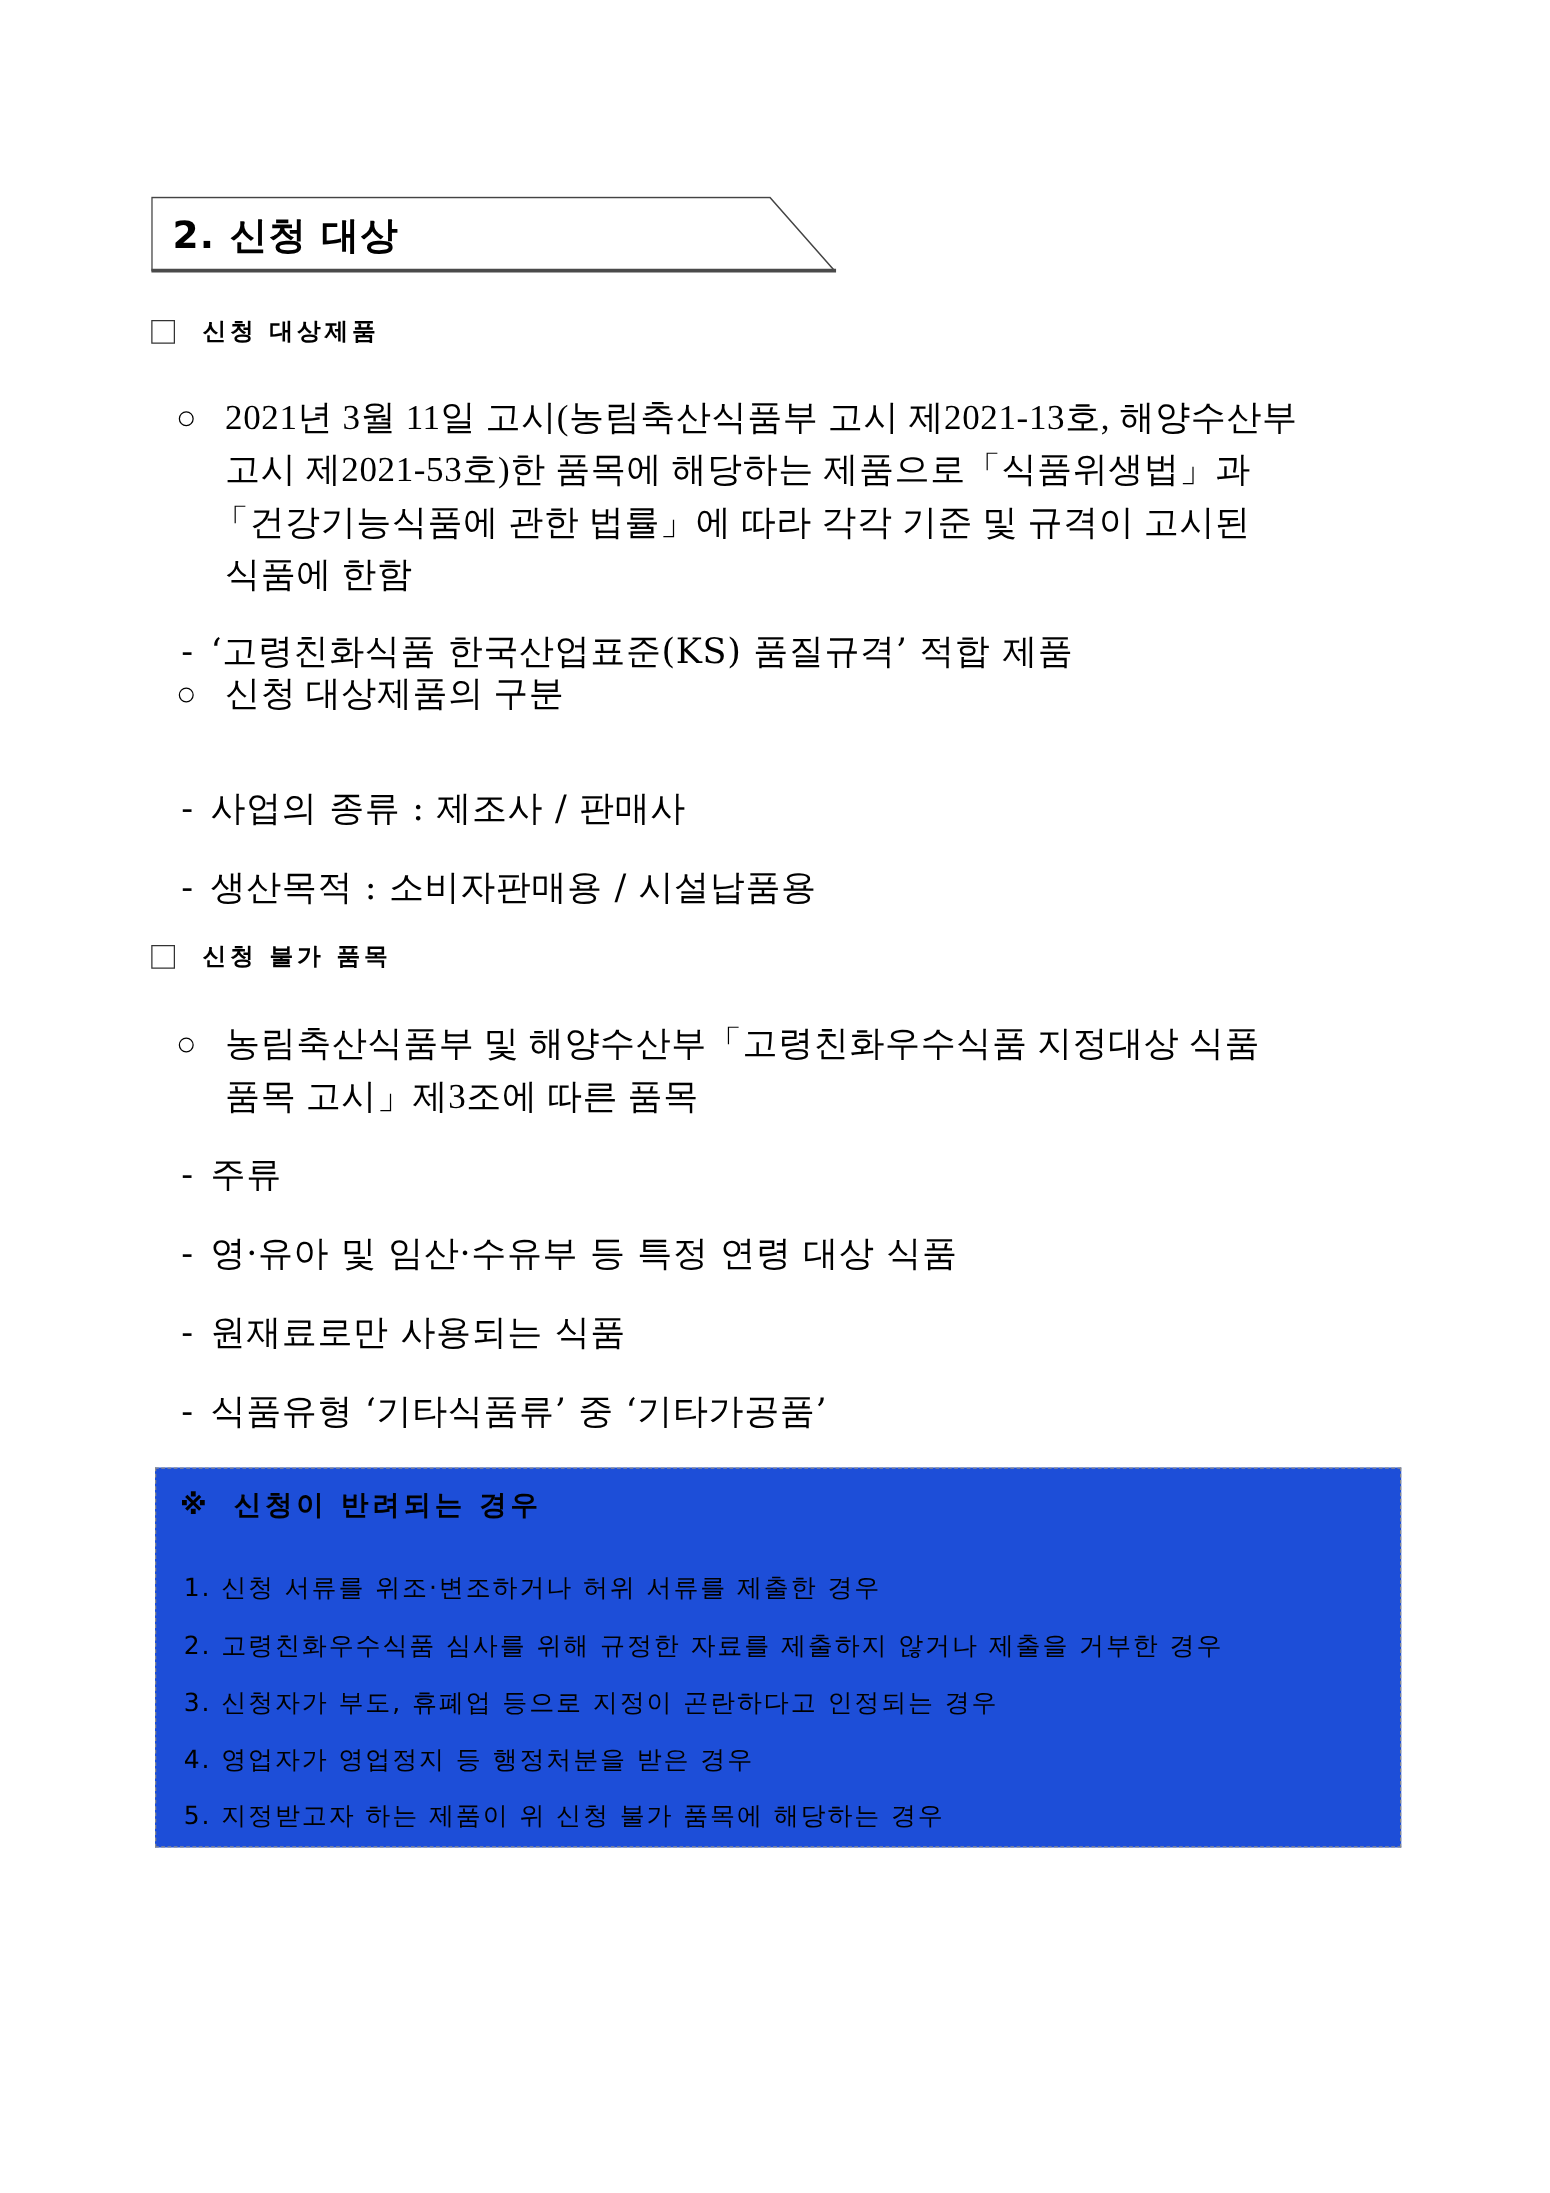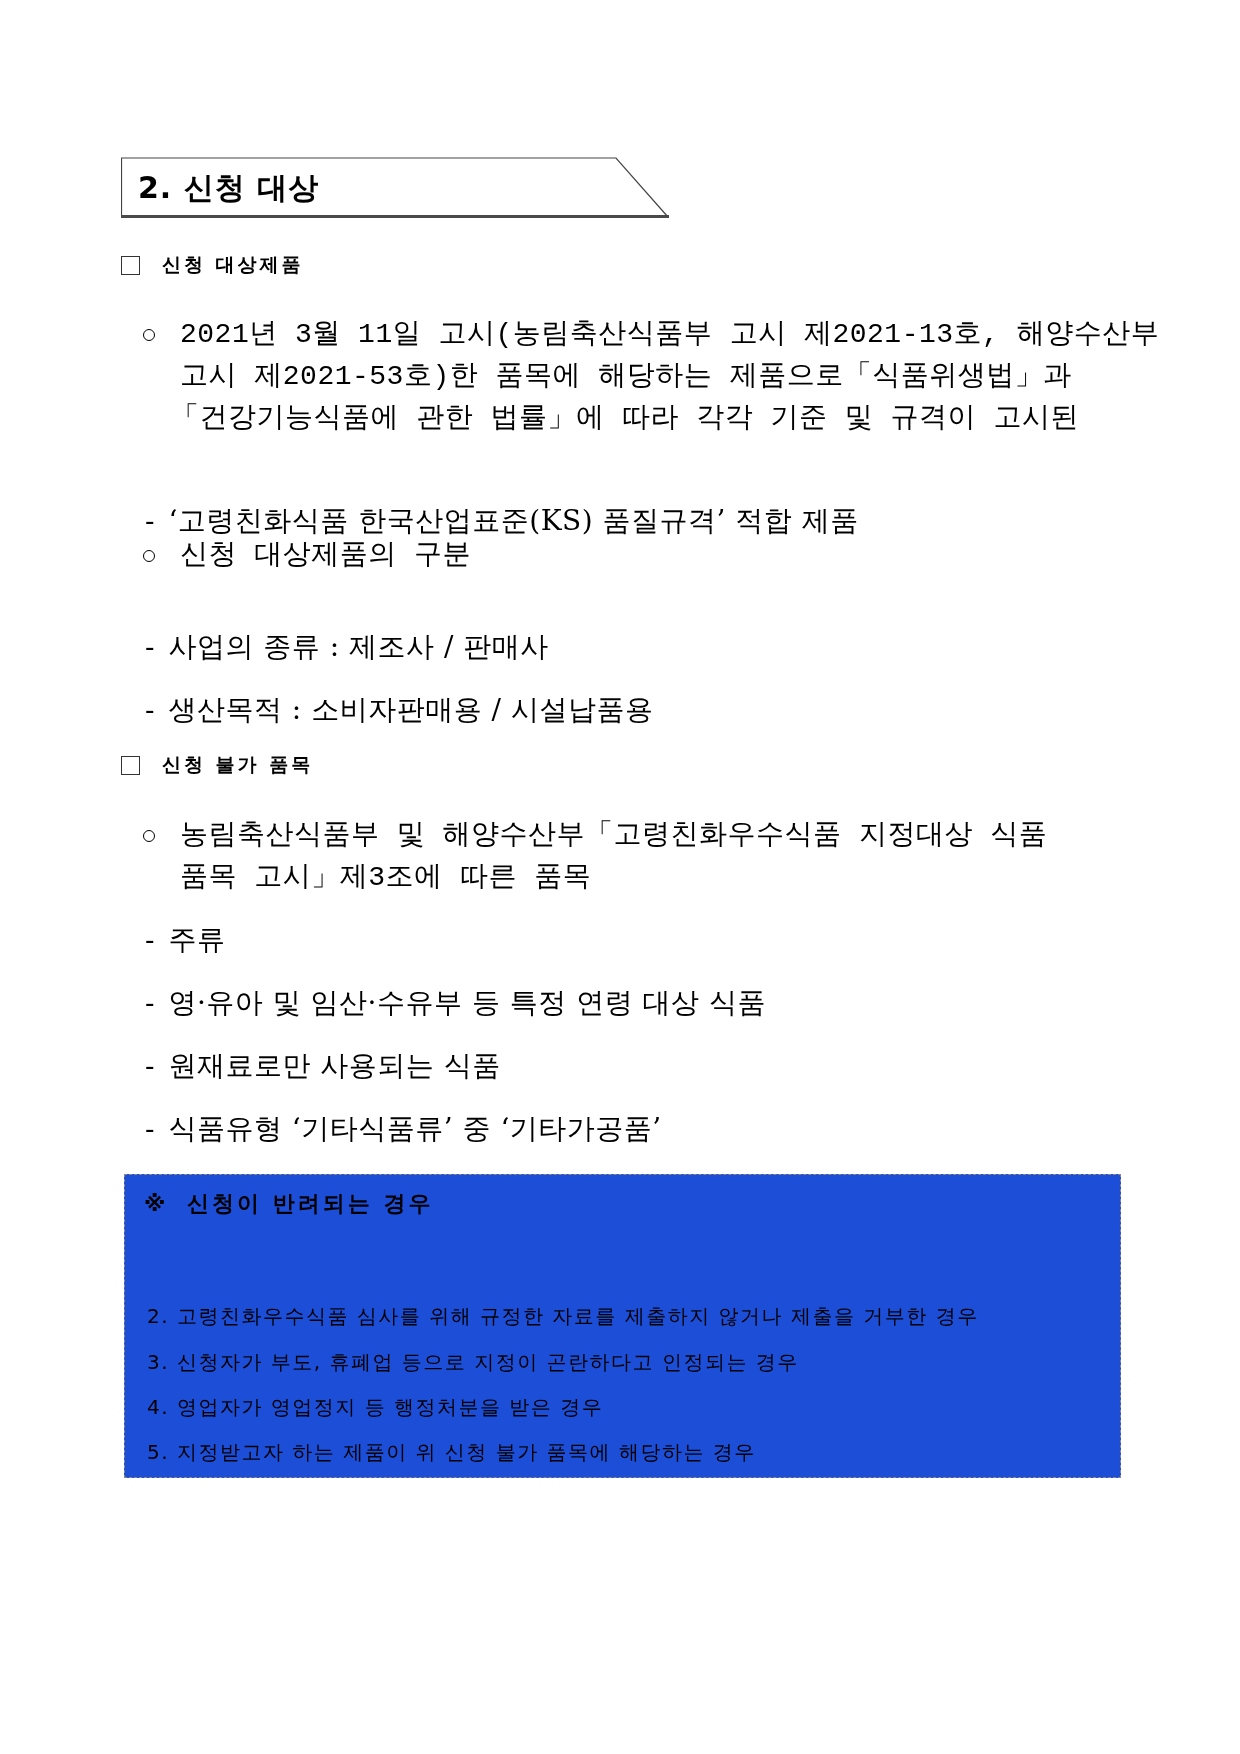--- a/index.html
+++ b/index.html
@@ -20,21 +20,21 @@
     font-size: 19px; font-weight: bold; letter-spacing: 3px;
     display: flex; align-items: center;
   }
   .heading .box {
     width: 19px; height: 19px; border: 1.5px solid #333; box-sizing: border-box;
     display: inline-block; margin-right: 22px;
   }
 
   .bullet-para {
     position: absolute; left: 141px; width: 980px;
-    font-family: Liberation Mono, monospace;
+    font-family: Liberation Serif, serif;
     font-size: 28px; line-height: 42px;
   }
   .bullet-para .circle {
     position: absolute; left: 2px; top: 15px;
     width: 12px; height: 12px; border: 1.5px solid #000; border-radius: 50%; box-sizing: border-box;
   }
   .bullet-para .text {
     margin-left: 39px; display: block; text-align: justify; text-align-last: left;
     letter-spacing: 0.5px;
   }
@@ -76,20 +76,21 @@
 <div class="heading" style="top:252px;">
   <span class="box"></span>
   <span>신청 대상제품</span>
 </div>
 
 <div class="bullet-para" style="top:314px;">
   <span class="circle"></span>
   <span class="text" style="display:block;white-space:nowrap;">2021년 3월 11일 고시(농림축산식품부 고시 제2021-13호, 해양수산부</span>
   <span class="text" style="display:block;white-space:nowrap;">고시 제2021-53호)한 품목에 해당하는 제품으로「식품위생법」과</span>
   <span class="text" style="display:block;white-space:nowrap;margin-left:30px;">「건강기능식품에 관한 법률」에 따라 각각 기준 및 규격이 고시된</span>
+  <span class="text" style="display:block;white-space:nowrap;">식품에 한함</span>
 </div>
 
 <div class="dash-line" style="top:500px;">
   <span class="dash">-</span>
   <span>‘고령친화식품 한국산업표준(KS) 품질규격’ 적합 제품</span>
 </div>
 
 <div class="bullet-para" style="top:535px;">
   <span class="circle"></span>
   <span class="text">신청 대상제품의 구분</span>
@@ -131,17 +132,18 @@
 <div class="dash-line" style="top:1108px;">
   <span class="dash">-</span>
   <span>식품유형 ‘기타식품류’ 중 ‘기타가공품’</span>
 </div>
 
 <div class="notice">
   <div class="notice-title">
     <span>※</span>
     <span style="margin-left:8px;">신청이 반려되는 경우</span>
   </div>
+  <div class="item" style="top:82px;">1. 신청 서류를 위조·변조하거나 허위 서류를 제출한 경우</div>
   <div class="item" style="top:128px;">2. 고령친화우수식품 심사를 위해 규정한 자료를 제출하지 않거나 제출을 거부한 경우</div>
   <div class="item" style="top:174px;">3. 신청자가 부도, 휴폐업 등으로 지정이 곤란하다고 인정되는 경우</div>
   <div class="item" style="top:219px;">4. 영업자가 영업정지 등 행정처분을 받은 경우</div>
   <div class="item" style="top:264px;">5. 지정받고자 하는 제품이 위 신청 불가 품목에 해당하는 경우</div>
 </div>
 
 </body></html>

